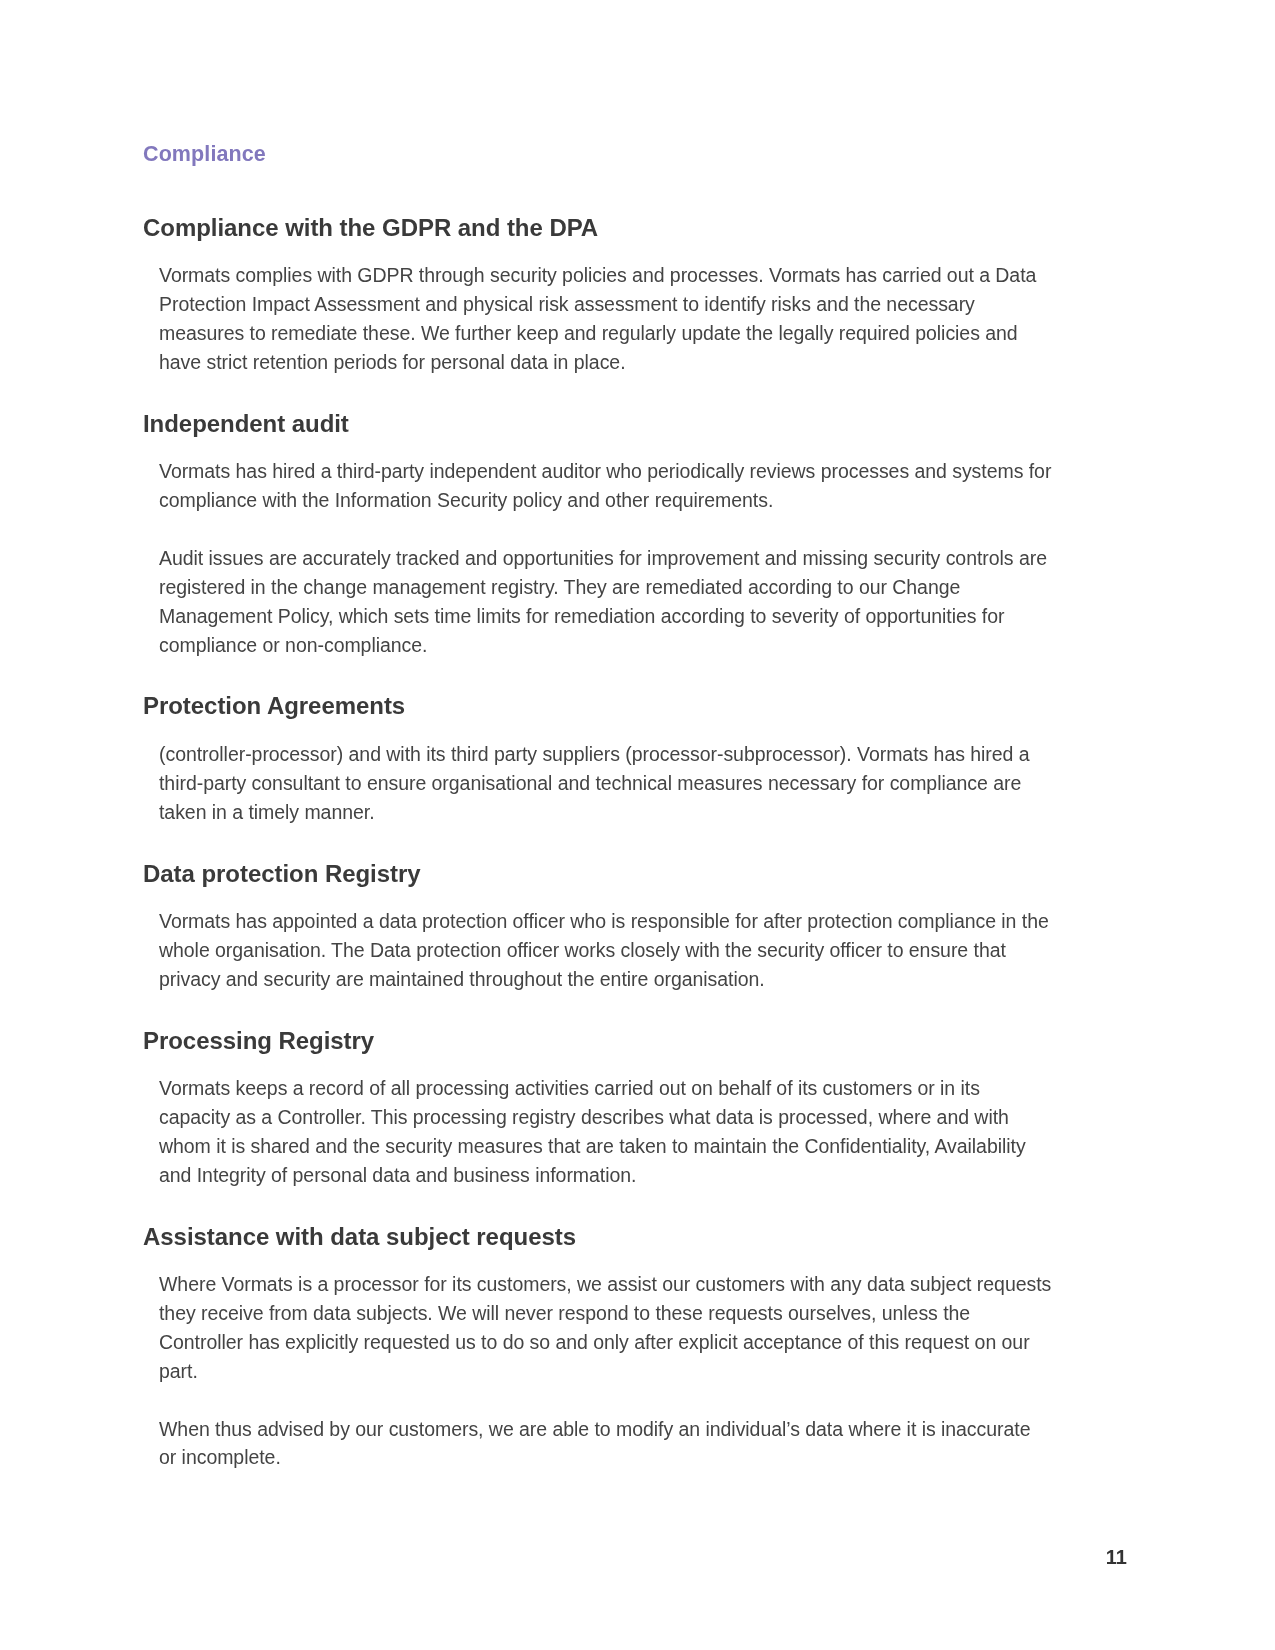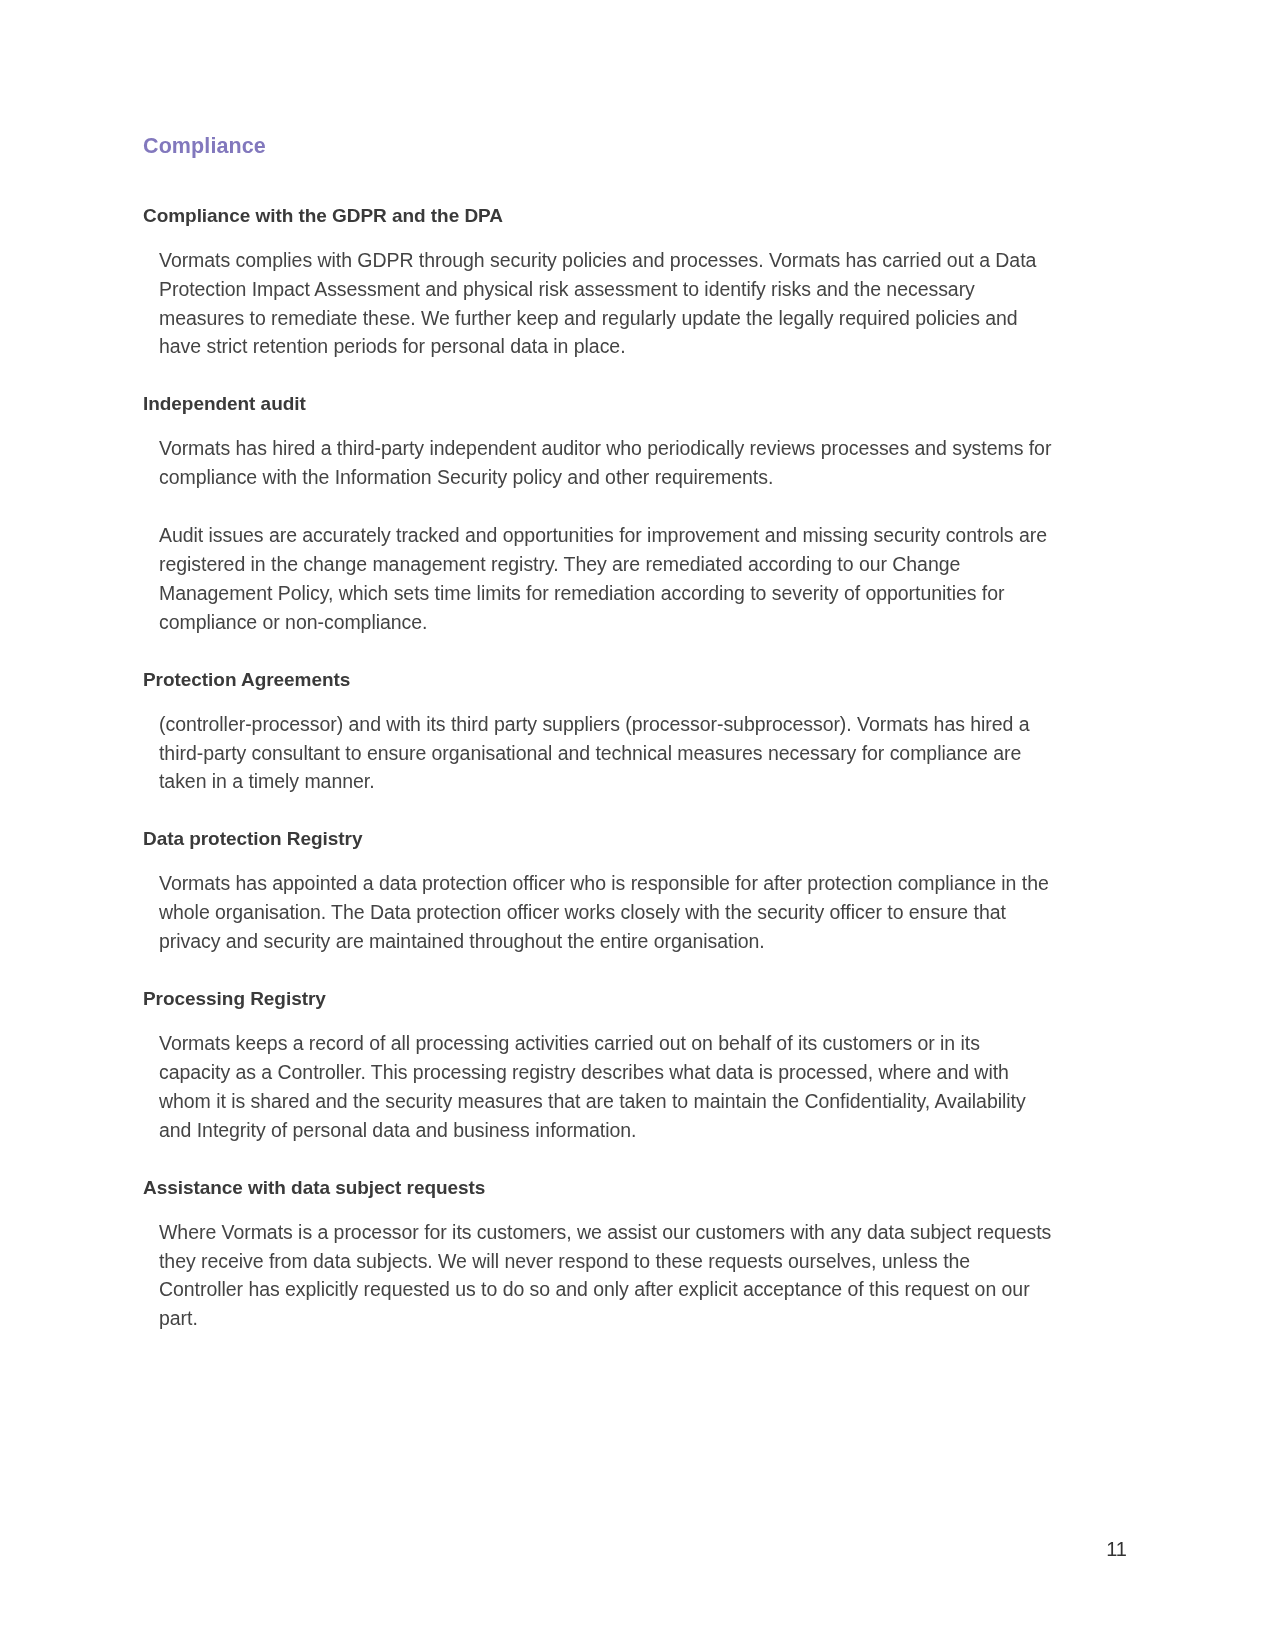--- a/index.html
+++ b/index.html
@@ -10,41 +10,41 @@
   body {
     width: 1275px;
     height: 1650px;
     font-family: "Liberation Sans", sans-serif;
     color: #3b3b3b;
     position: relative;
     overflow: hidden;
   }
   .page {
     position: absolute;
-    top: 4px; left: 0;
+    top: 12px; left: 0;
     width: 1275px;
     height: 1408px;
     background: #ffffff;
   }
   .content {
     position: absolute;
     top: 130px;
     left: 143px;
     width: 925px;
   }
   .section-title {
     font-size: 21.5px;
     font-weight: bold;
     color: #8278bd;
     letter-spacing: 0.1px;
     margin: 0 0 42px 0;
     line-height: 1.2;
   }
   .sub-head {
-    font-size: 19px;
+    font-size: 24px;
     font-weight: bold;
     color: #3a3a3a;
     line-height: 1.48;
     margin: 0;
     letter-spacing: -0.05px;
   }
   .para {
     font-size: 19.5px;
     font-weight: normal;
     color: #444444;
@@ -60,21 +60,21 @@
   }
   .page-number {
     position: absolute;
     top: 1534px;
     left: 0;
     width: 1275px;
     text-align: right;
     padding-right: 148px;
     box-sizing: border-box;
     font-size: 20px;
-    font-weight: normal;
+    font-weight: bold;
     color: #333333;
     font-family: "Liberation Sans", sans-serif;
   }
 </style>
 </head>
 <body>
 
 <div class="page">
 
   <div class="content">
@@ -108,18 +108,21 @@
     <div class="block">
       <div class="sub-head">Processing Registry</div>
       <p class="para">Vormats keeps a record of all processing activities carried out on behalf of its customers or in its capacity as a Controller. This processing registry describes what data is processed, where and with whom it is shared and the security measures that are taken to maintain the Confidentiality, Availability and Integrity of personal data and business information.</p>
     </div>
 
     <div class="block">
       <div class="sub-head">Assistance with data subject requests</div>
       <p class="para">Where Vormats is a processor for its customers, we assist our customers with any data subject requests they receive from data subjects. We will never respond to these requests ourselves, unless the Controller has explicitly requested us to do so and only after explicit acceptance of this request on our part.</p>
     </div>
 
+    <div class="block">
+      <p class="para">When thus advised by our customers, we are able to modify an individual’s data where it is inaccurate or incomplete.</p>
+    </div>
 
   </div>
 
   <div class="page-number">11</div>
 
 </div>
 
 </body></html>

